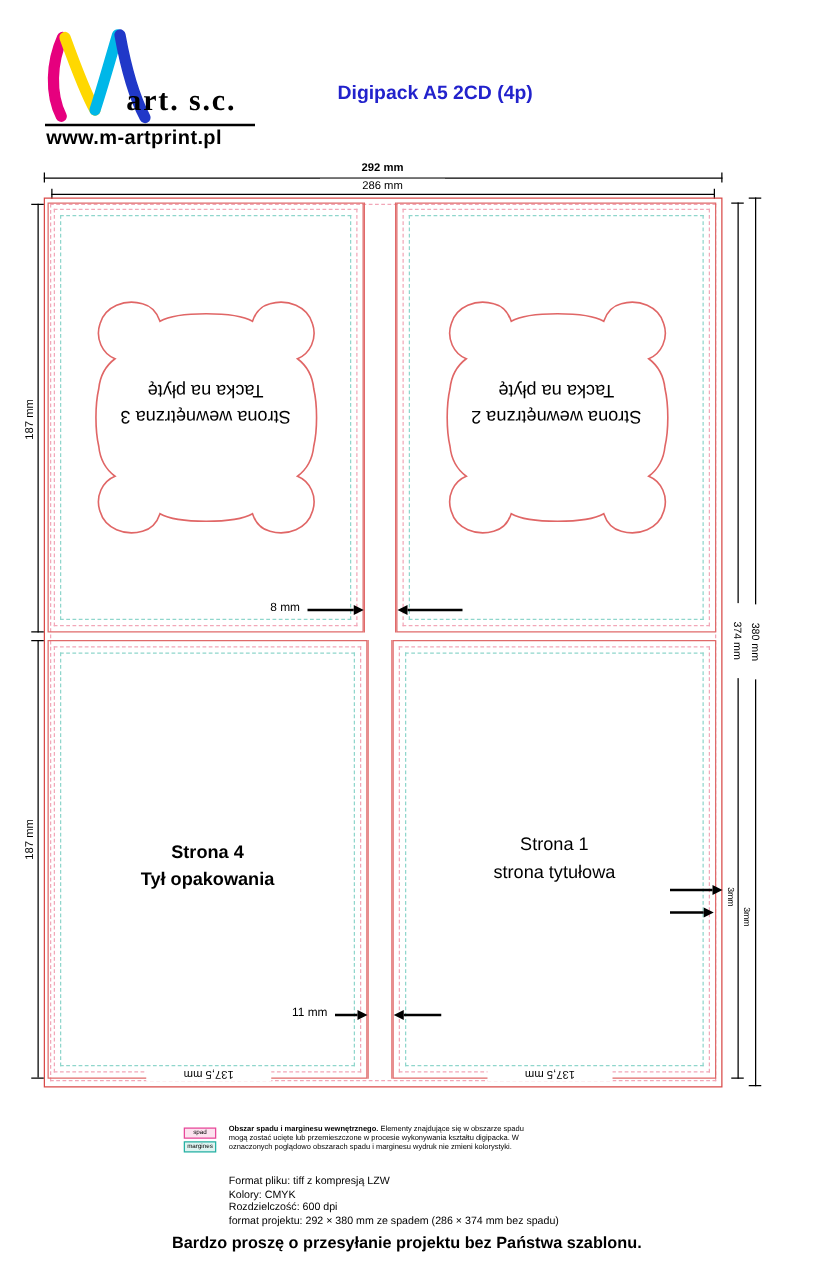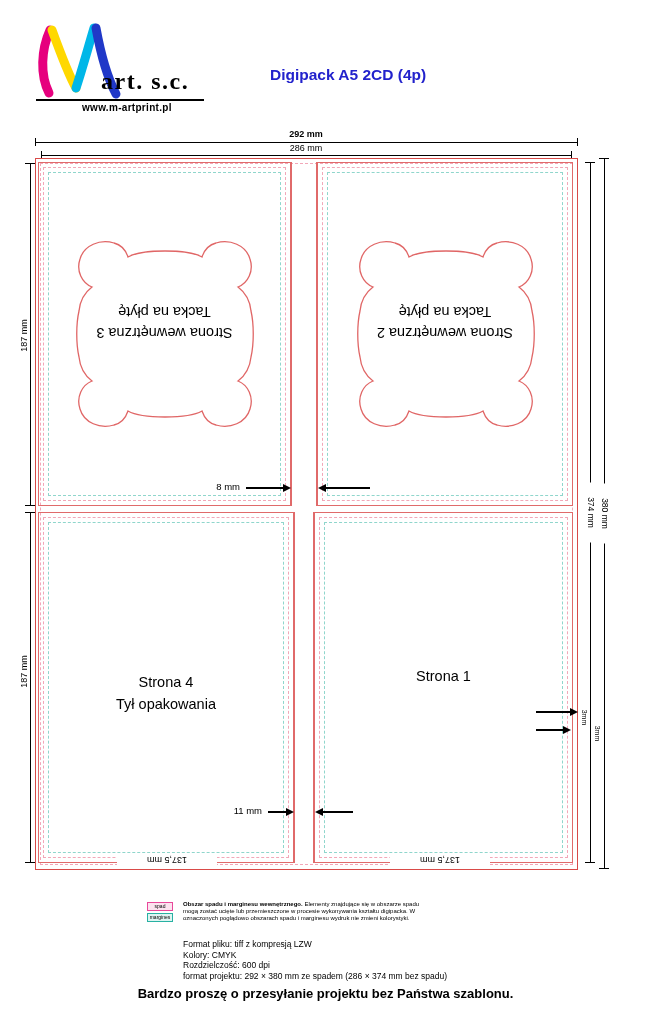--- a/index.html
+++ b/index.html
@@ -1,21 +1,21 @@
 <!DOCTYPE html>
 <html><head>
 <meta charset="utf-8">
 <style>
   html,body{margin:0;padding:0;background:#fff;}
   body{width:651px;height:1024px;position:relative;font-family:"Liberation Sans",sans-serif;color:#000;overflow:hidden;}
   .abs{position:absolute;}
   
   .brand-text{position:absolute;left:101px;top:68px;font-family:"Liberation Serif",serif;font-weight:bold;font-size:24px;letter-spacing:1.5px;}
   .logo-underline{position:absolute;left:36px;top:99px;width:168px;height:2px;background:#000;}
-  .website{position:absolute;left:37px;top:102px;font-size:10px;font-weight:bold;letter-spacing:.3px;margin-left:45px;}
+  .website{position:absolute;left:37px;top:102px;font-size:16px;font-weight:bold;letter-spacing:.3px;}
   .page-title{position:absolute;left:270px;top:66px;font-size:15.5px;font-weight:bold;color:#2222cc;}
   
   .hline{position:absolute;height:1px;background:#000;}
   .vline{position:absolute;width:1px;background:#000;}
   .vtick{position:absolute;width:1px;height:8px;background:#000;}
   .htick{position:absolute;width:10px;height:1px;background:#000;}
   .dimlbl{position:absolute;font-size:9px;text-align:center;background:#fff;}
   .vlab{position:absolute;text-align:center;background:#fff;font-size:8.5px;height:11px;line-height:11px;}
   .rot90{transform:rotate(90deg);}
   .rotm90{transform:rotate(-90deg);}
@@ -92,36 +92,37 @@
       <div class="dashc"></div>
       <svg class="tray" style="left:10px;top:66px;" width="236" height="212" viewBox="0 0 236 212">
         <path fill="none" stroke="#e06666" stroke-width="1.3" d="M 118 22 C 133 22 148 24 155 28 C 157 22 161 16 169 14 C 183 10 199 16 203 30 C 207 42 201 54 191 58 C 199 64 203 72 204 82 C 207 95 207 115 204 128 C 203 138 199 146 191 152 C 201 156 207 168 203 180 C 199 194 183 200 169 196 C 161 194 157 188 155 182 C 148 186 133 188 118 188 C 103 188 88 186 81 182 C 79 188 75 194 67 196 C 53 200 37 194 33 180 C 29 168 35 156 45 152 C 37 146 33 138 32 128 C 29 115 29 95 32 82 C 33 72 37 64 45 58 C 35 54 29 42 33 30 C 37 16 53 10 67 14 C 75 16 79 22 81 28 C 88 24 103 22 118 22 Z"></path>
       </svg>
       <div class="ptext rot180" style="top:138px;">
         <div>Strona wewnętrzna 2</div>
         <div>Tacka na płytę</div>
       </div>
     </div>
 
-    <div class="panel" style="left:2px;top:353px;width:256px;height:351px;">
+    <div class="panel" style="left:2px;top:353px;width:256px;height:351px;font-weight:bold;">
       <div class="dashp"></div>
       <div class="dashc"></div>
       <div class="ptext-b" style="top:158px;">
         <div>Strona 4</div>
         <div>Tył opakowania</div>
       </div>
     </div>
 
     <div class="spine" style="left:258px;top:353px;width:20px;height:351px;"></div>
 
     <div class="panel" style="left:278px;top:353px;width:259px;height:351px;">
       <div class="dashp"></div>
       <div class="dashc"></div>
       <div class="ptext-b" style="top:152px;">
         <div>Strona 1</div>
+        <div>strona tytułowa</div>
       </div>
     </div>
   </div>
 
   <div class="vline" style="left:30px;top:163px;height:343px;"></div>
   <div class="htick" style="left:25px;top:163px;"></div>
   <div class="htick" style="left:25px;top:505px;"></div>
   <div class="vlab rotm90" style="left:-6px;top:330px;width:60px;font-size:9px;">187 mm</div>
 
   <div class="vline" style="left:30px;top:512px;height:350px;"></div>

